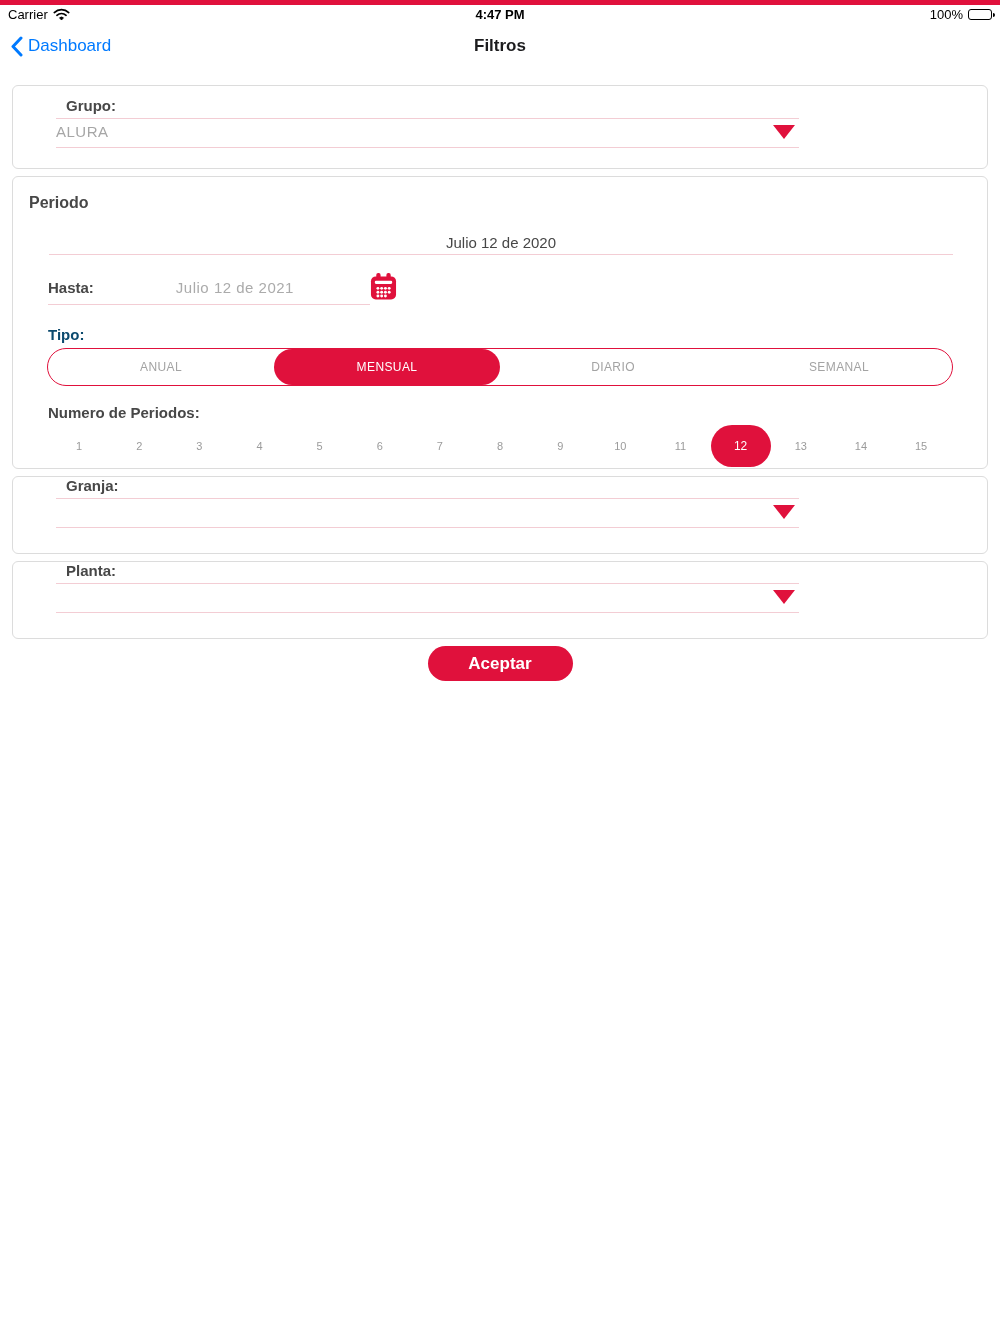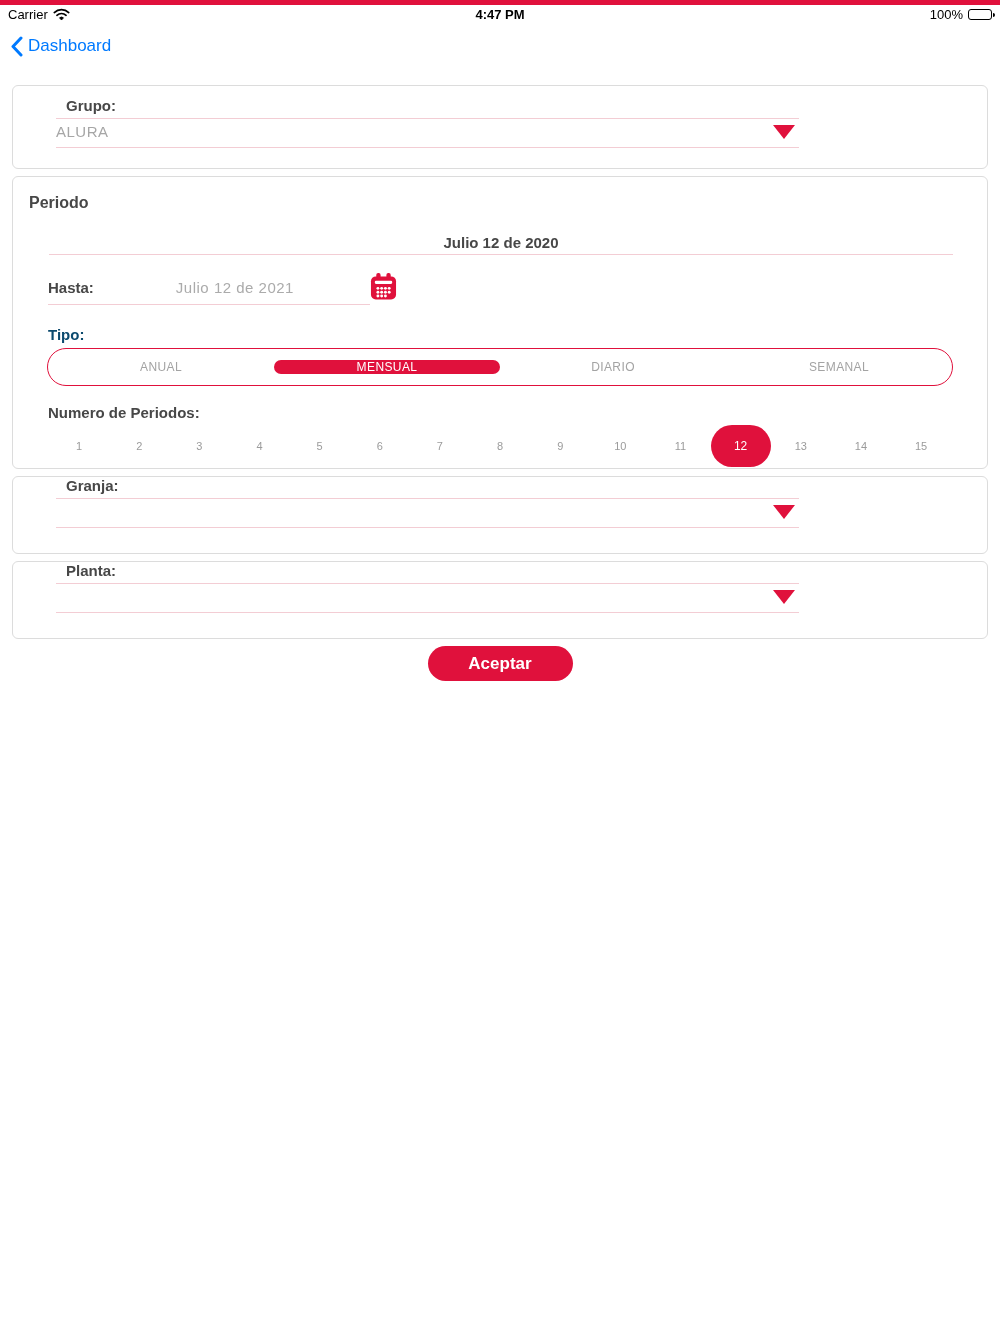--- a/index.html
+++ b/index.html
@@ -49,33 +49,33 @@
   .value-text { font-size: 15px; color: #A6A6A6; letter-spacing: 0.5px; }
   .tri {
     position: absolute; right: 4px; top: 6px; width: 0; height: 0;
     border-left: 11px solid transparent; border-right: 11px solid transparent;
     border-top: 14px solid #E0113C; cursor: pointer;
   }
 
   
   .periodo-title { font-size: 16px; font-weight: 700; color: #474747; margin-left: 16px; }
   .from-date-wrap { margin: 22px 34px 0 36px; }
-  .from-date { text-align: center; font-size: 15px; font-weight: 700; color: #474747; }
+  .from-date { text-align: center; font-size: 15px; font-weight: 400; color: #474747; }
   .full-underline { height: 1px; background: #F3CDD4; margin-top: 3px; }
 
   .hasta-row { display: flex; align-items: center; margin: 19px 0 0 35px; height: 26px; gap: 20px; }
   .hasta-label { font-size: 15px; font-weight: 700; color: #474747; }
   .hasta-value { font-size: 15px; color: #ABABAB; margin-left: 62px; letter-spacing: 0.5px; }
   .calendar-btn { margin-left: 56px; cursor: pointer; display: flex; align-items: center; }
   .hasta-underline { height: 1px; background: #F3CDD4; margin: 4px 0 0 35px; width: 322px; }
 
   .tipo-label { font-size: 15px; font-weight: 700; color: #0c4a6e; margin: 21px 0 0 35px; }
   .seg-control {
     margin: 5px 34px 0 34px; height: 38px; border: 1.5px solid #E0113C;
-    border-radius: 20px; display: flex; overflow: hidden; background: #fff; align-items: center;
+    border-radius: 20px; display: flex; overflow: hidden; background: #fff;
   }
   .seg {
     flex: 1; display: flex; align-items: center; justify-content: center;
     font-size: 12px; color: #A3A3A3; letter-spacing: 0.4px; cursor: pointer;
   }
   .seg.selected { background: #E0113C; color: #fff; border-radius: 20px; }
 
   .periods-label { font-size: 15px; font-weight: 700; color: #474747; margin: 18px 0 0 35px; }
   .periods-row { margin: 2px 36px 0 36px; display: flex; height: 46px; align-items: center; }
   .num {
@@ -112,20 +112,21 @@
   <div class="status-right">
     <span>100%</span>
     <span class="battery">
       <span class="battery-fill"></span>
       <span class="battery-nub"></span>
     </span>
   </div>
 </div>
 
 <div class="nav-bar">
+  <div class="nav-title">Filtros</div>
   <div class="back-button">
     <span style="display:flex;align-items:center;">
       <svg width="13" height="21" viewBox="0 0 13 21">
         <path d="M11 2 L3 10.5 L11 19" fill="none" stroke="#007AFF" stroke-width="3" stroke-linecap="round" stroke-linejoin="round"></path>
       </svg>
     </span>
     <span class="back-label">Dashboard</span>
   </div>
 </div>
 

